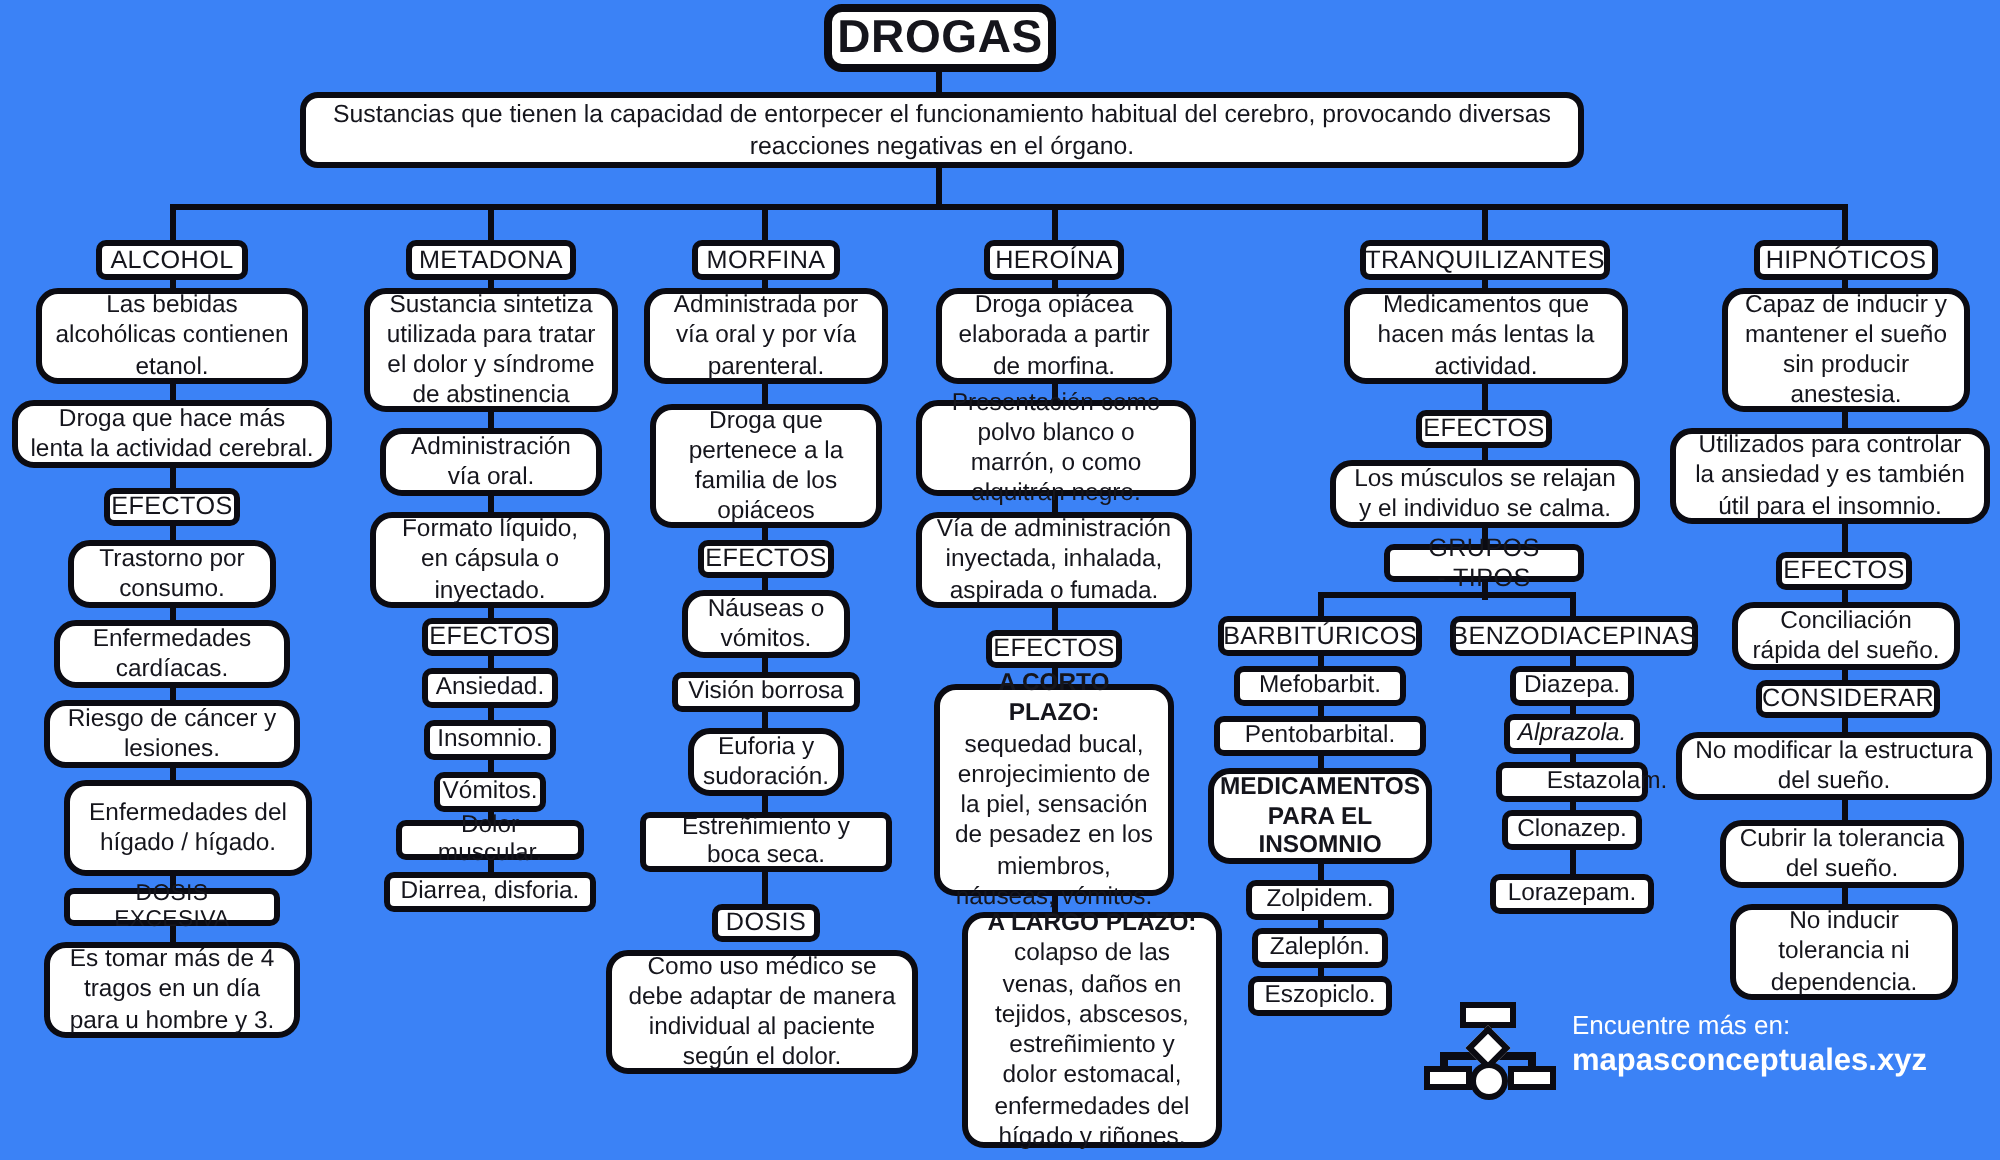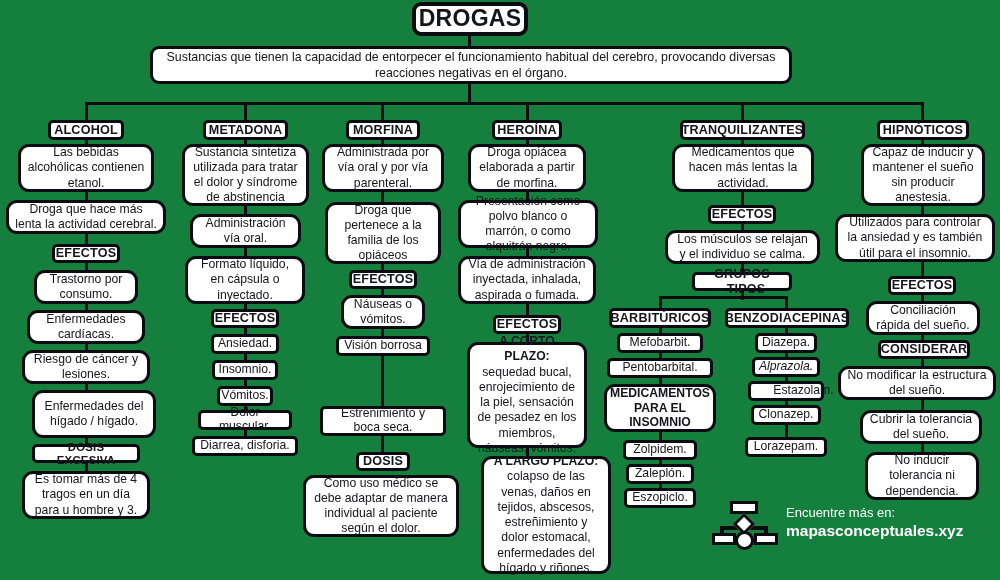--- a/index.html
+++ b/index.html
@@ -10,21 +10,21 @@
     width: 1000px;
     height: 580px;
     background: #4f23ce;
     font-family: "Liberation Sans", sans-serif;
     overflow: hidden;
   }
   #map {
     position: relative;
     width: 1000px;
     height: 580px;
-    background: #15803d;
+    background: #3b82f6;
   }
 
   
   .line {
     position: absolute;
     background: #0b0b12;
     z-index: 1;
   }
   .vline { width: 3px; }
   .hline { height: 3px; }
@@ -58,21 +58,21 @@
     border-radius: 9px;
     font-size: 12.4px;
     font-weight: 400;
     line-height: 1.32;
     padding: 4px 10px;
   }
   
   .n-chip {
     border-radius: 5px;
     font-size: 12.6px;
-    font-weight: 700;
+    font-weight: 400;
     letter-spacing: .2px;
     padding: 1px 16px;
   }
   .n-chip.small {
     font-size: 11.4px;
   }
   
   .n-box {
     border-radius: 11px;
     font-size: 12.2px;
@@ -230,20 +230,23 @@
     <span>Droga que pertenece a la familia de los opiáceos</span>
   </div>
   <div class="node n-chip" style="left:349px; top:270px; width:68px; height:19px;">
     <span>EFECTOS</span>
   </div>
   <div class="node n-box" style="left:341px; top:295px; width:84px; height:34px;">
     <span>Náuseas o vómitos.</span>
   </div>
   <div class="node n-tight" style="left:336px; top:336px; width:94px; height:20px;">
     <span>Visión borrosa</span>
+  </div>
+  <div class="node n-box" style="left:344px; top:364px; width:78px; height:34px;">
+    <span>Euforia y sudoración.</span>
   </div>
   <div class="node n-tight" style="left:320px; top:406px; width:126px; height:30px;">
     <span>Estreñimiento y boca seca.</span>
   </div>
   <div class="node n-chip" style="left:356px; top:452px; width:54px; height:19px;">
     <span>DOSIS</span>
   </div>
   <div class="node n-box" style="left:303px; top:475px; width:156px; height:62px;">
     <span>Como uso médico se debe adaptar de manera individual al paciente según el dolor.</span>
   </div>

